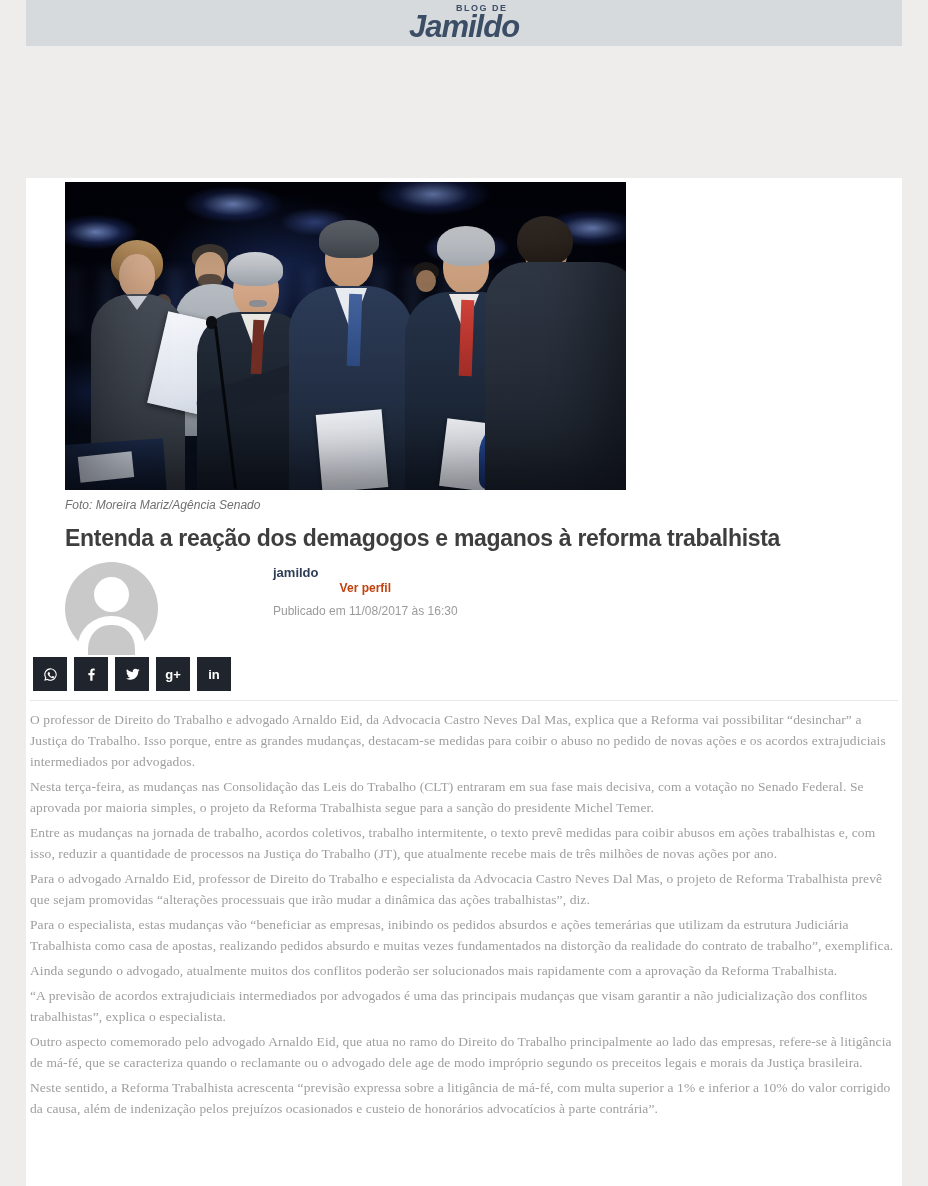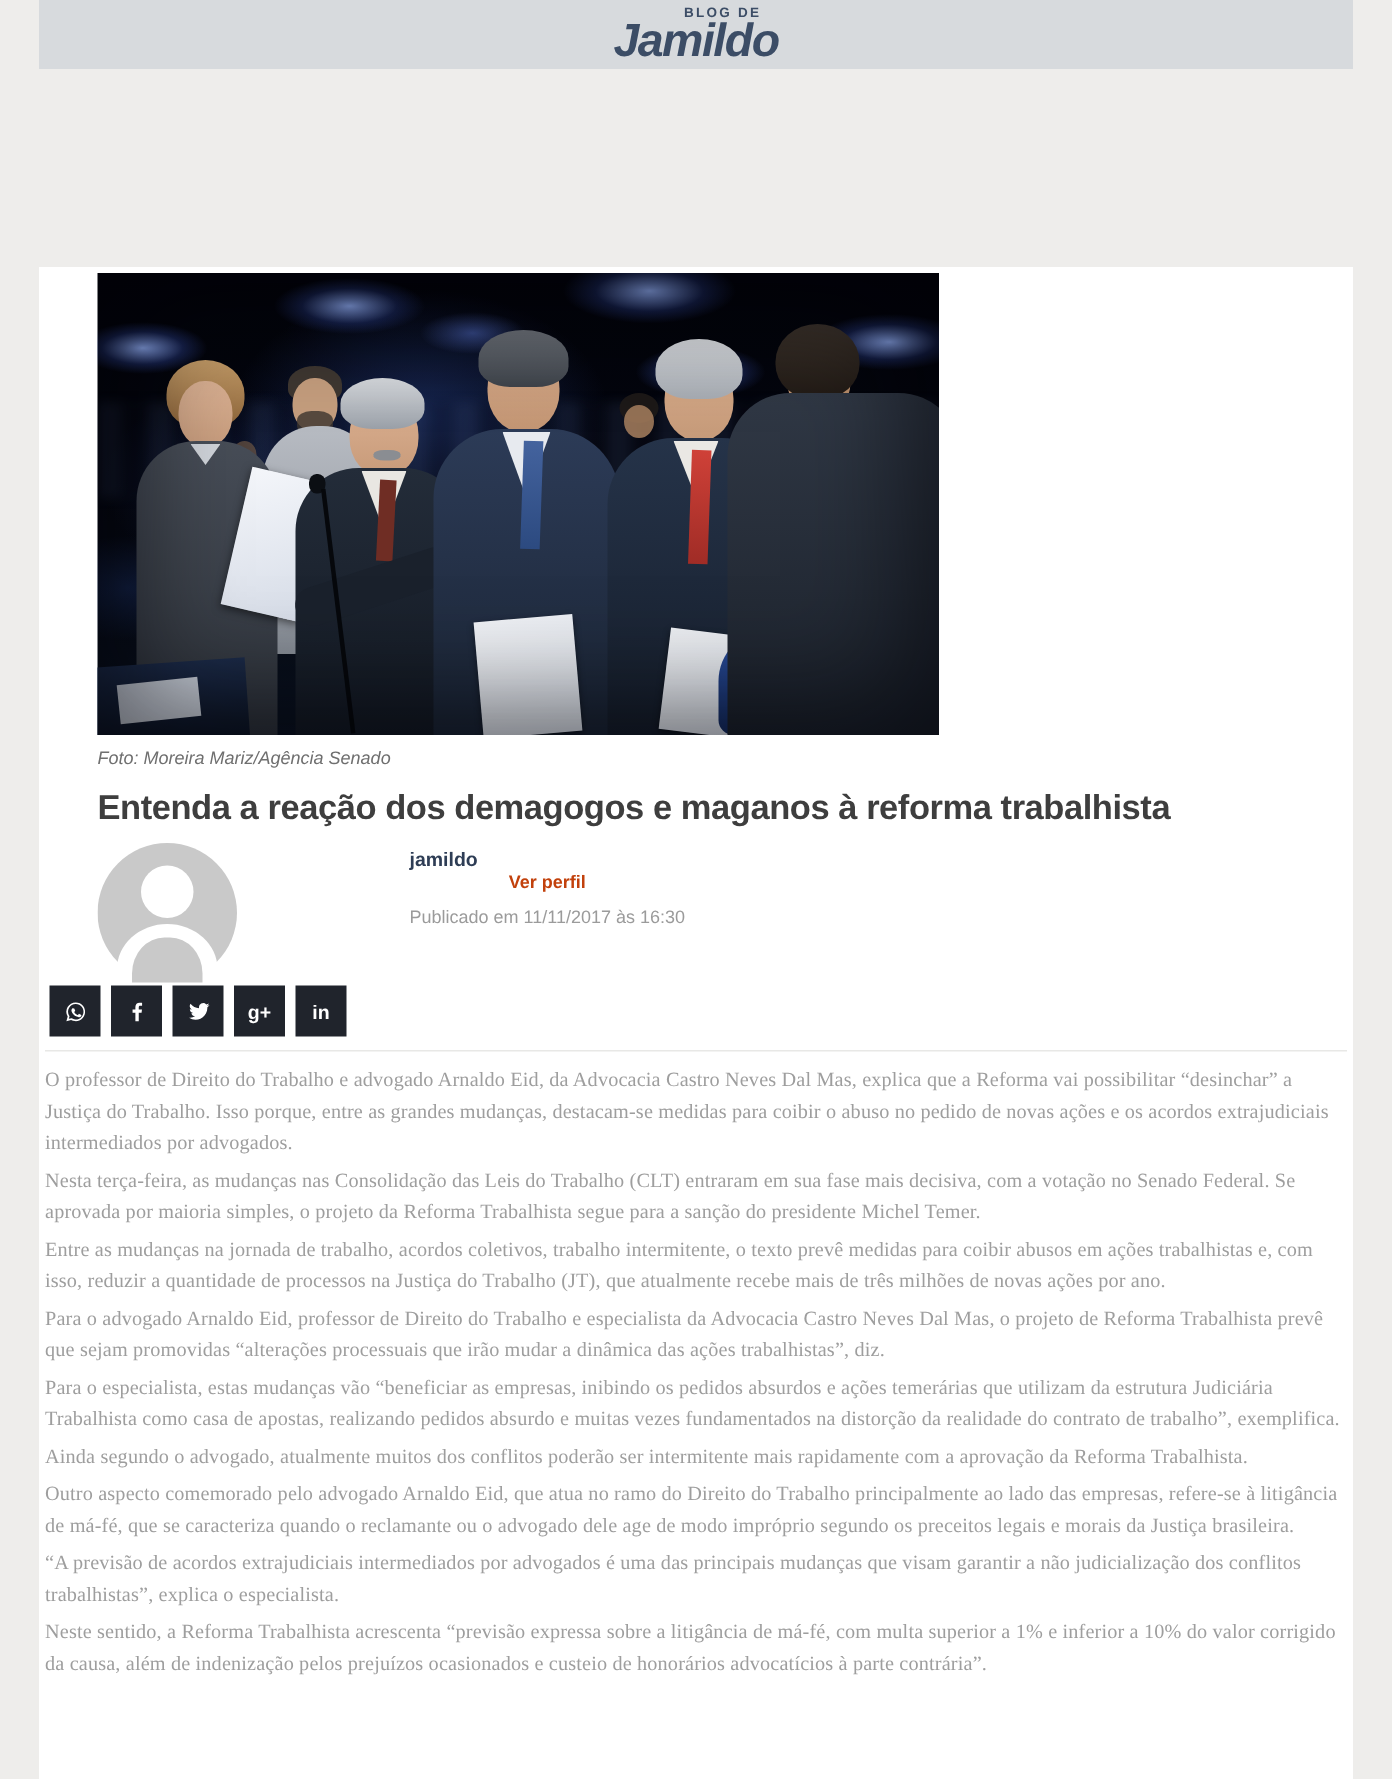--- a/index.html
+++ b/index.html
@@ -161,21 +161,21 @@
   <div class="author-row">
     <div class="avatar">
       <span class="av-disc"></span>
       <span class="av-head"></span>
       <span class="av-sh-white"></span>
       <span class="av-sh-gray"></span>
     </div>
     <div class="author-meta">
       <div class="author-name">jamildo</div>
       <div class="author-link">Ver perfil</div>
-      <div class="author-date">Publicado em 11/11/2017 às 16:30</div>
+      <div class="author-date">Publicado em 11/08/2017 às 16:30</div>
     </div>
   </div>
 
   <div class="share-bar">
       <button class="share-btn">
         <span style="display: flex;">
           <svg viewBox="0 0 24 24">
             <path d="M12 2a10 10 0 0 0-8.6 15.1L2 22l5-1.3A10 10 0 1 0 12 2zm0 1.8a8.2 8.2 0 1 1-4.2 15.2l-.3-.2-2.9.8.8-2.8-.2-.3A8.2 8.2 0 0 1 12 3.8zM9 8.2c-.2 0-.5.1-.7.3-.2.3-.9.9-.9 2.1s.9 2.4 1 2.6c.1.2 1.8 2.9 4.5 3.9 2.2.9 2.7.7 3.2.7.5-.1 1.5-.6 1.7-1.2.2-.6.2-1.1.2-1.2-.1-.1-.2-.2-.5-.3l-1.7-.8c-.2-.1-.4-.1-.6.1l-.8 1c-.1.2-.3.2-.5.1-.7-.3-1.4-.7-2.1-1.3-.6-.5-1-1.2-1.3-1.8-.1-.2 0-.4.1-.5l.6-.7c.2-.2.2-.4.1-.6l-.8-1.9c-.1-.3-.3-.3-.5-.3z"></path>
           </svg>
         </span>
@@ -203,19 +203,19 @@
     </div>
 
   <div class="divider"></div>
 
   <div class="article-body">
       <p class="para">O professor de Direito do Trabalho e advogado Arnaldo Eid, da Advocacia Castro Neves Dal Mas, explica que a Reforma vai possibilitar “desinchar” a Justiça do Trabalho. Isso porque, entre as grandes mudanças, destacam-se medidas para coibir o abuso no pedido de novas ações e os acordos extrajudiciais intermediados por advogados.</p>
       <p class="para">Nesta terça-feira, as mudanças nas Consolidação das Leis do Trabalho (CLT) entraram em sua fase mais decisiva, com a votação no Senado Federal. Se aprovada por maioria simples, o projeto da Reforma Trabalhista segue para a sanção do presidente Michel Temer.</p>
       <p class="para">Entre as mudanças na jornada de trabalho, acordos coletivos, trabalho intermitente, o texto prevê medidas para coibir abusos em ações trabalhistas e, com isso, reduzir a quantidade de processos na Justiça do Trabalho (JT), que atualmente recebe mais de três milhões de novas ações por ano.</p>
       <p class="para">Para o advogado Arnaldo Eid, professor de Direito do Trabalho e especialista da Advocacia Castro Neves Dal Mas, o projeto de Reforma Trabalhista prevê que sejam promovidas “alterações processuais que irão mudar a dinâmica das ações trabalhistas”, diz.</p>
       <p class="para">Para o especialista, estas mudanças vão “beneficiar as empresas, inibindo os pedidos absurdos e ações temerárias que utilizam da estrutura Judiciária Trabalhista como casa de apostas, realizando pedidos absurdo e muitas vezes fundamentados na distorção da realidade do contrato de trabalho”, exemplifica.</p>
-      <p class="para">Ainda segundo o advogado, atualmente muitos dos conflitos poderão ser intermitente mais rapidamente com a aprovação da Reforma Trabalhista.</p>
+      <p class="para">Ainda segundo o advogado, atualmente muitos dos conflitos poderão ser solucionados mais rapidamente com a aprovação da Reforma Trabalhista.</p>
+      <p class="para">“A previsão de acordos extrajudiciais intermediados por advogados é uma das principais mudanças que visam garantir a não judicialização dos conflitos trabalhistas”, explica o especialista.</p>
       <p class="para">Outro aspecto comemorado pelo advogado Arnaldo Eid, que atua no ramo do Direito do Trabalho principalmente ao lado das empresas, refere-se à litigância de má-fé, que se caracteriza quando o reclamante ou o advogado dele age de modo impróprio segundo os preceitos legais e morais da Justiça brasileira.</p>
-      <p class="para">“A previsão de acordos extrajudiciais intermediados por advogados é uma das principais mudanças que visam garantir a não judicialização dos conflitos trabalhistas”, explica o especialista.</p>
       <p class="para">Neste sentido, a Reforma Trabalhista acrescenta “previsão expressa sobre a litigância de má-fé, com multa superior a 1% e inferior a 10% do valor corrigido da causa, além de indenização pelos prejuízos ocasionados e custeio de honorários advocatícios à parte contrária”.</p>
     </div>
 
 </div>
 
 </body></html>

